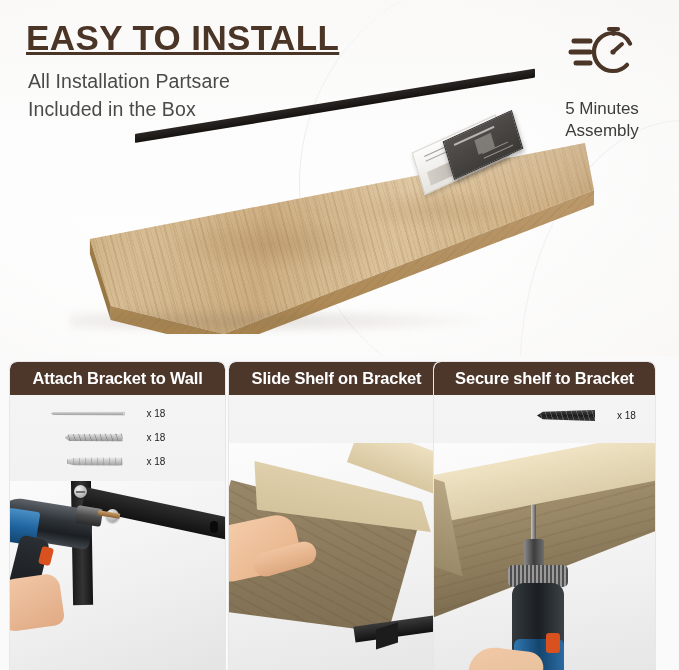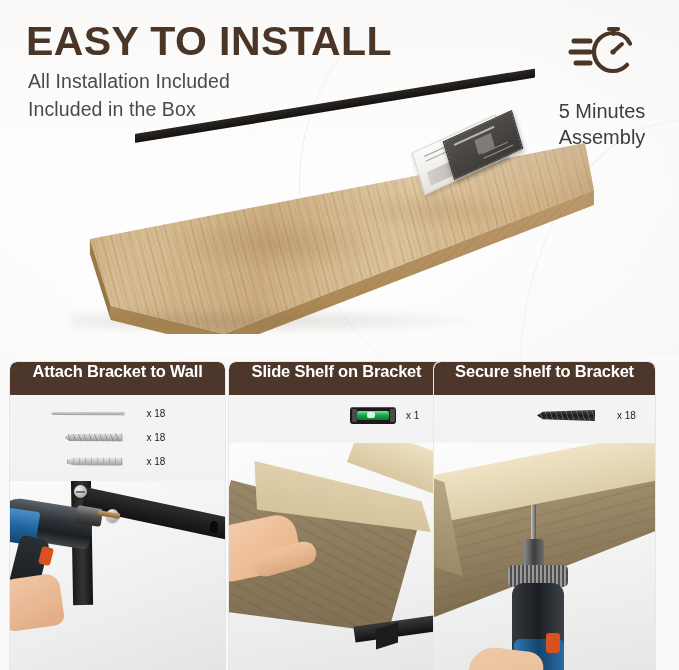--- a/index.html
+++ b/index.html
@@ -15,29 +15,29 @@
   .hero { position:absolute; left:0; top:0; width:679px; height:356px; overflow:hidden;
           background:linear-gradient(180deg,#faf9f8 0%,#fdfdfd 45%,#ffffff 100%); }
   .hero-bg-curve { position:absolute; right:-40px; top:-30px; width:420px; height:430px;
         border-radius:50% 0 0 50%/50% 0 0 50%;
         border-left:1.2px solid #ececec; background:transparent; transform:rotate(-6deg); }
   .hero-bg-curve2 { position:absolute; right:-170px; top:120px; width:330px; height:520px;
         border-radius:50%; border:1px solid #f0efef; }
   .hero-vig { position:absolute; left:0; top:0; width:100%; height:100%;
         background:radial-gradient(ellipse at 38% 30%, rgba(255,255,255,0) 45%, rgba(244,242,240,.55) 100%); }
 
-  .title { position:absolute; left:26px; top:20px; font-size:41px; font-weight:bold;
-           color:#4a3527; letter-spacing:.4px; line-height:1.05; }
+  .title { position:absolute; left:26px; top:20px; font-size:35px; font-weight:bold;
+           color:#4a3527; letter-spacing:.4px; line-height:1.05;text-decoration:underline; }
   .subtitle { position:absolute; left:28px; top:68px; font-size:19.5px; color:#4a4a48;
               line-height:1.42; letter-spacing:.1px; }
 
   
   .badge { position:absolute; right:12px; top:18px; width:130px; text-align:center; }
   .badge svg { display:block; margin:0 auto 6px; }
-  .badge-text { font-size:20px; color:#3d3d3b; line-height:1.3;margin-top:20px; }
+  .badge-text { font-size:17px; color:#3d3d3b; line-height:1.3;margin-top:20px; }
 
   
   .shelf-wrap { position:absolute; left:0; top:112px; width:679px; height:244px; }
   .bracket-bar { position:absolute; left:135px; top:22px; width:400px; height:9px;
       background:linear-gradient(180deg,#2b2623,#15120f);
       transform:skewY(-9.3deg); transform-origin:left center; border-radius:1px; }
   .shelf { position:absolute; left:60px; top:22px; width:534px; height:200px; }
   .shelf-top { position:absolute; left:0; top:0; width:534px; height:200px;
       clip-path: polygon(5.6% 52.5%, 98.3% 4.5%, 100% 28%, 30.7% 100%, 9.5% 86%);
       background:
@@ -96,21 +96,21 @@
   
   .panels { position:absolute; left:0; top:362px; width:679px; height:308px; }
   .panel { position:absolute; top:0; height:308px; background:#f2f2f2;
            border-radius:7px 7px 0 0; overflow:hidden;
            box-shadow:0 0 0 1px #e7e7e7; }
   .p1 { left:10px; width:215px; }
   .p2 { left:229px; width:215px; }
   .p3 { left:434px; width:221px; }
 
   .phead { height:33px; background:#4d372b; border-radius:7px 7px 0 0;
-           display:flex; align-items:flex-start; justify-content:center; }
+           display:flex; align-items:center; justify-content:center; }
   .phead span { color:#ffffff; font-size:16.5px; font-weight:bold; letter-spacing:-.2px;
                 white-space:nowrap; }
 
   .pbody { position:relative; height:275px; background:linear-gradient(180deg,#f4f4f4,#ececec); }
 
   
   .parts { position:absolute; left:0; top:6px; width:100%; }
   .part-row { display:flex; align-items:center; justify-content:center; height:24px; gap:10px; }
   .part-icon { width:86px; height:20px; position:relative; }
   .part-qty { font-size:10px; color:#1c1c1c; width:38px; text-align:left; }
@@ -252,21 +252,21 @@
 <body>
 
 <div class="hero">
   <div class="hero-bg-curve"></div>
   <div class="hero-bg-curve2"></div>
   <div class="hero-vig"></div>
 
   <div class="title">EASY TO INSTALL</div>
 
   <div class="subtitle">
-    <div>All Installation Included</div>
+    <div>All Installation Partsare</div>
     <div>Included in the Box</div>
   </div>
 
   <div class="badge">
     <span>
       <svg width="74" height="60" viewBox="0 0 74 60" fill="none">
         <circle cx="48" cy="34" r="19" stroke="#4a3527" stroke-width="4.2" fill="none" stroke-dasharray="96 30" stroke-dashoffset="-14" stroke-linecap="round"></circle>
         <path d="M44 11 h9" stroke="#4a3527" stroke-width="4.2" stroke-linecap="round"></path>
         <path d="M48.5 11 v5" stroke="#4a3527" stroke-width="4.2" stroke-linecap="round"></path>
         <path d="M48 34 l9 -8" stroke="#4a3527" stroke-width="4" stroke-linecap="round"></path>
@@ -353,33 +353,20 @@
       </div>
     </div>
   </div>
 
   <div class="panel p2">
     <div class="phead">
       <span>Slide Shelf on Bracket</span>
     </div>
     <div class="pbody">
 
-      <div class="parts parts-right">
-        <div class="part-row">
-          <div style="width:46px;">
-            <div class="level">
-              <div class="vial"></div>
-              <div class="bub"></div>
-              <div class="capL"></div>
-              <div class="capR"></div>
-            </div>
-          </div>
-          <div class="part-qty">x 1</div>
-        </div>
-      </div>
 
       <div class="photo ph2">
         <div class="sh2">
           <div class="sh2-face"></div>
           <div class="sh2-top"></div>
           <div class="sh2-edge"></div>
         </div>
         <div class="brkt2"></div>
         <div class="brkt2b"></div>
         <div class="hand2"></div>

